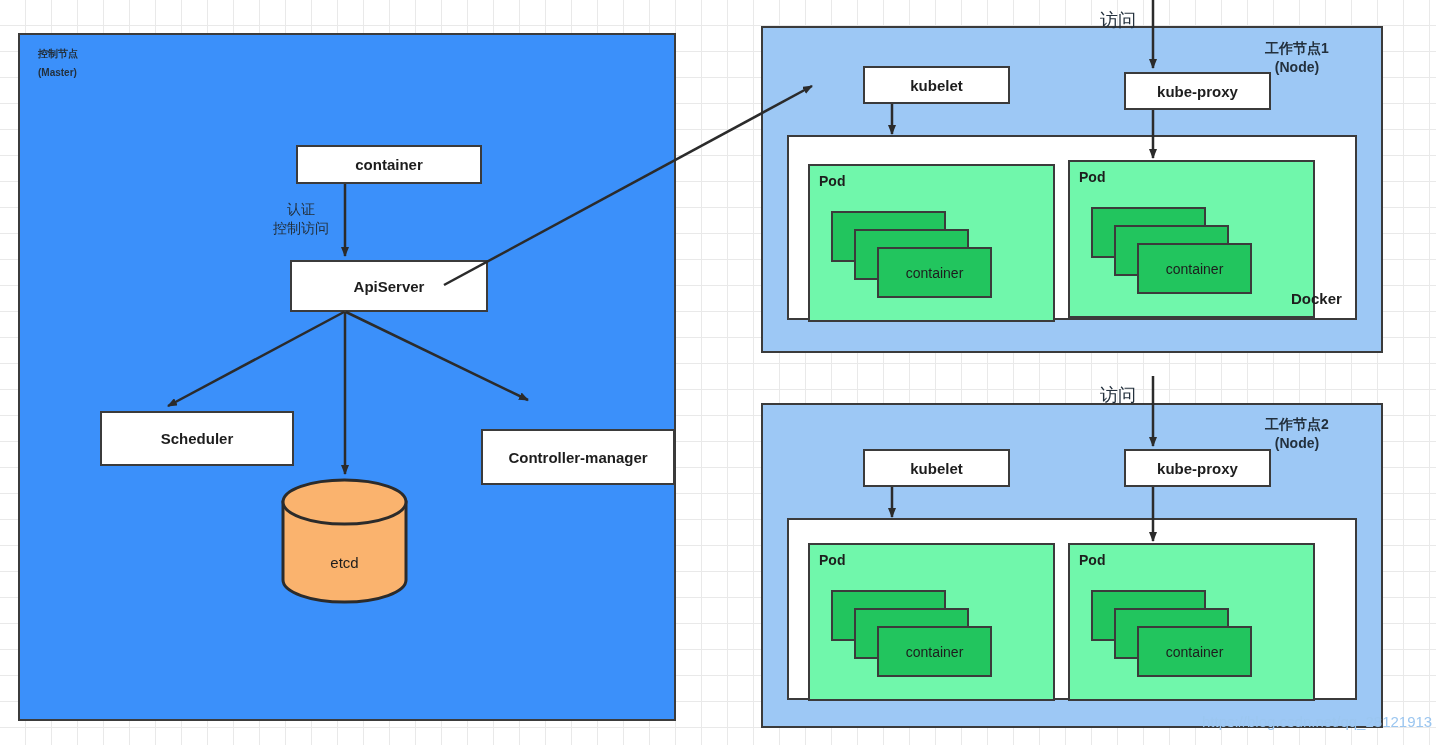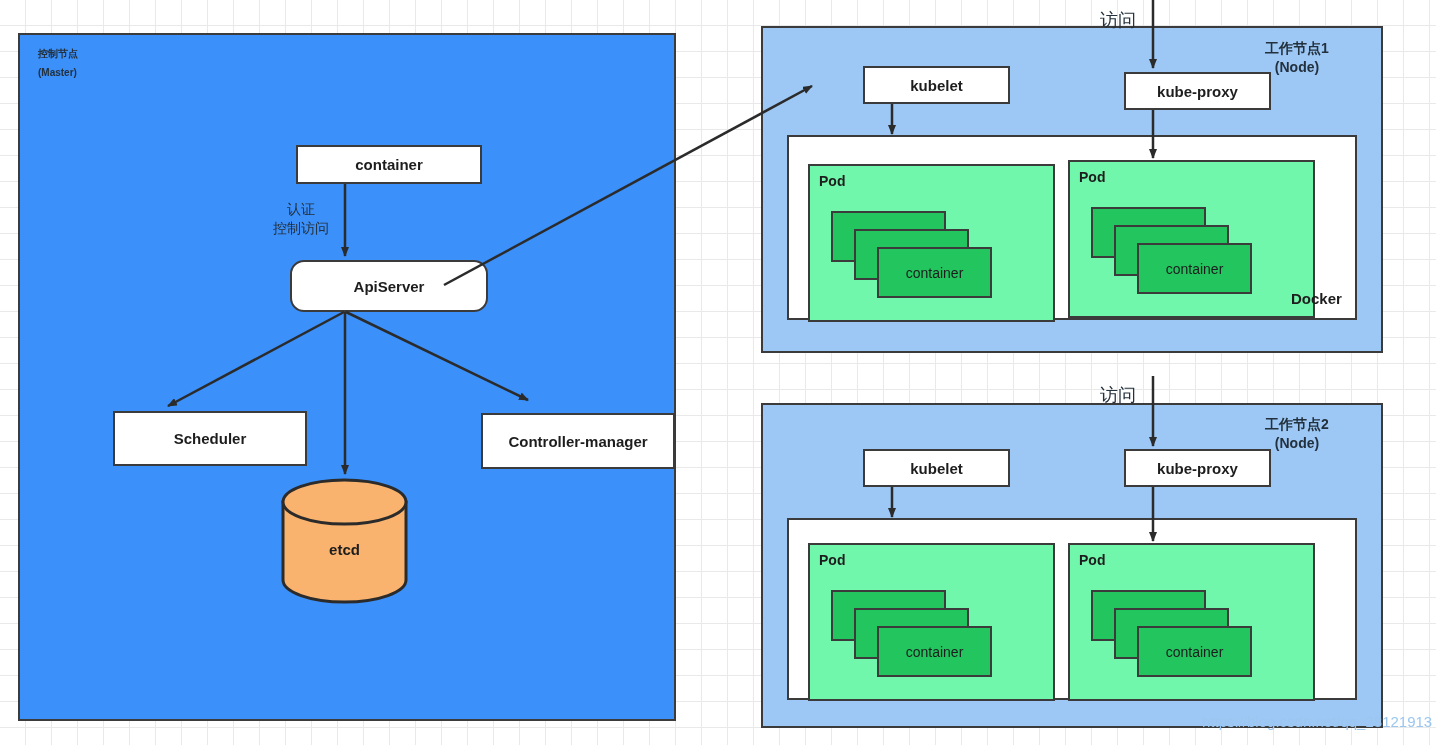--- a/index.html
+++ b/index.html
@@ -51,43 +51,43 @@
     align-items: center;
     justify-content: center;
     font-size: 15px;
     font-weight: bold;
     color: #1d1d1d;
     z-index: 6;
     margin-left: 44px;
   }
 
   .kuberctl      { left: 252px; top: 145px; width: 186px; height: 39px; }
-  .apiserver     { left: 246px; top: 260px; width: 198px; height: 52px; border-radius: 14px; }
-  .scheduler     { left: 69px;  top: 411px; width: 194px; height: 55px; }
-  .ctrl-manager  { left: 437px; top: 413px; width: 194px; height: 56px; }
+  .apiserver     { left: 246px; top: 260px; width: 198px; height: 52px; }
+  .scheduler     { left: 56px;  top: 411px; width: 194px; height: 55px; }
+  .ctrl-manager  { left: 437px; top: 429px; width: 194px; height: 56px; }
 
   
   .auth-label {
     left: 255px; top: 200px;
     width: 92px;
     text-align: center;
     color: #23303d;
     font-size: 14px;
     line-height: 19px;
     white-space: pre-line;
     z-index: 6;
   }
 
   
   .etcd-wrap { left: 281px; top: 478px; width: 127px; height: 126px; z-index: 6; }
   .etcd-label {
     position: absolute;
-    left: 0; top: 0; width: 127px; height: 126px;
+    left: 0; top: 13px; width: 127px; height: 126px;
     display: flex; align-items: center; justify-content: center;
-    font-size: 15px; color: #1d1d1d; font-weight: bold;
+    font-size: 15px; color: #1d1d1d; font-weight: normal;
     padding-top: 16px; box-sizing: border-box;
   }
 
   
   .node-panel {
     background: #9dc8f5;
     border: 2px solid #3b3b3b;
     left: 761px; width: 622px;
   }
   .node1 { top: 26px;  height: 327px; }

